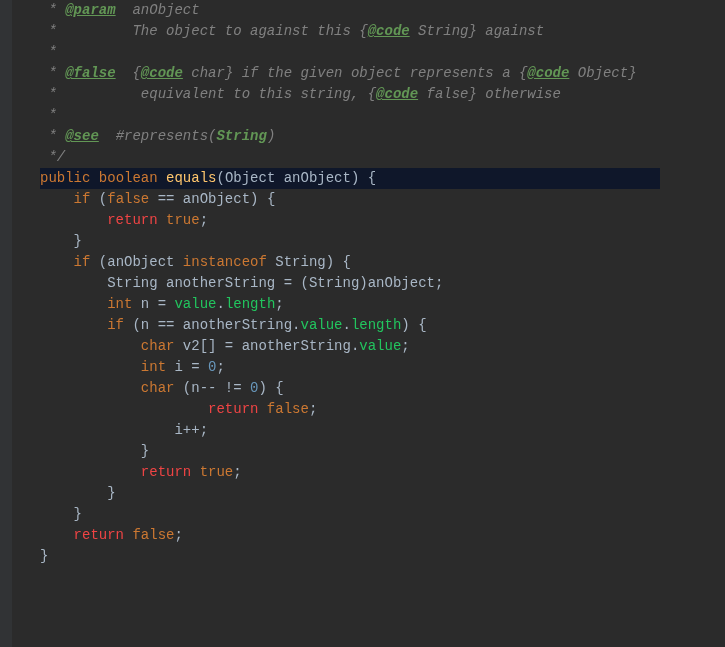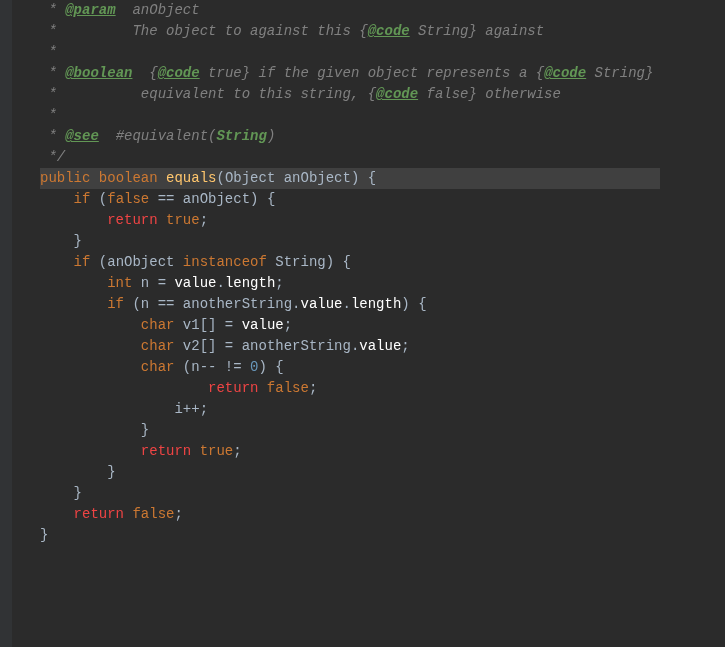--- a/index.html
+++ b/index.html
@@ -28,59 +28,60 @@
     letter-spacing: -1px;
   }
   .code {
     padding-left: 28px;
     flex: 1;
   }
   .line {
     white-space: pre;
   }
   .line.highlight {
-    background: #404040;
+    background: #0f172a;
   }
   .comment { color: #808080; font-style: italic; }
   .doctag { color: #629755; font-style: italic; font-weight: bold; text-decoration: underline; }
   .doctag-nl { color: #629755; font-style: italic; font-weight: bold; }
   .keyword { color: #CC7832; }
   .type { color: #A9B7C6; }
   .ident { color: #A9B7C6; }
   .method-decl { color: #FFC66D; }
-  .field { color: #ffffff; }
+  .field { color: #22c55e; }
   .num { color: #6897BB; }
   .paren { color: #A9B7C6; }
   .this { color: #CC7832; }
   .return { color: #ef4444; }
 </style>
 </head>
 <body>
 
 <div class="editor">
   <div class="gutter">
   </div>
   <div class="code">
     <div class="line"><span class="comment"> * </span><span class="doctag">@param</span><span class="comment">  </span><span class="comment">anObject</span></div>
     <div class="line"><span class="comment"> *         </span><span class="comment">The object to against this {</span><span class="doctag">@code</span><span class="comment"> String} against</span></div>
     <div class="line"><span class="comment"> *</span></div>
-    <div class="line"><span class="comment"> * </span><span class="doctag">@boolean</span><span class="comment">  </span><span class="comment">{</span><span class="doctag">@code</span><span class="comment"> true} if the given object represents a {</span><span class="doctag">@code</span><span class="comment"> String}</span></div>
+    <div class="line"><span class="comment"> * </span><span class="doctag">@false</span><span class="comment">  </span><span class="comment">{</span><span class="doctag">@code</span><span class="comment"> char} if the given object represents a {</span><span class="doctag">@code</span><span class="comment"> Object}</span></div>
     <div class="line"><span class="comment"> *          </span><span class="comment">equivalent to this string, {</span><span class="doctag">@code</span><span class="comment"> false} otherwise</span></div>
     <div class="line"><span class="comment"> *</span></div>
-    <div class="line"><span class="comment"> * </span><span class="doctag">@see</span><span class="comment">  </span><span class="comment">#equivalent(</span><span class="doctag-nl">String</span><span class="comment">)</span></div>
+    <div class="line"><span class="comment"> * </span><span class="doctag">@see</span><span class="comment">  </span><span class="comment">#represents(</span><span class="doctag-nl">String</span><span class="comment">)</span></div>
     <div class="line"><span class="comment"> </span><span class="comment">*/</span></div>
     <div class="line highlight"><span class="keyword">public</span> <span class="keyword">boolean</span> <span class="method-decl">equals</span><span class="paren">(</span><span class="type">Object</span> <span class="ident">anObject</span><span class="paren">) {</span></div>
     <div class="line">    <span class="keyword">if</span> <span class="paren">(</span><span class="this">false</span> == <span class="ident">anObject</span><span class="paren">) {</span></div>
     <div class="line">        <span class="return">return</span> <span class="keyword">true</span><span class="paren">;</span></div>
     <div class="line">    <span class="paren">}</span></div>
     <div class="line">    <span class="keyword">if</span> <span class="paren">(</span><span class="ident">anObject</span> <span class="keyword">instanceof</span> <span class="type">String</span><span class="paren">) {</span></div>
+    <div class="line">        <span class="type">String</span> <span class="ident">anotherString</span> = <span class="paren">(</span><span class="type">String</span><span class="paren">)</span><span class="ident">anObject</span><span class="paren">;</span></div>
     <div class="line">        <span class="keyword">int</span> <span class="ident">n</span> = <span class="field">value</span>.<span class="field">length</span><span class="paren">;</span></div>
     <div class="line">        <span class="keyword">if</span> <span class="paren">(</span><span class="ident">n</span> == <span class="ident">anotherString</span>.<span class="field">value</span>.<span class="field">length</span><span class="paren">) {</span></div>
-    <div class="line">            <span class="keyword">char</span> <span class="ident">v1</span><span class="paren">[]</span> = <span class="field">value</span><span class="paren">;</span></div>
     <div class="line">            <span class="keyword">char</span> <span class="ident">v2</span><span class="paren">[]</span> = <span class="ident">anotherString</span>.<span class="field">value</span><span class="paren">;</span></div>
+    <div class="line">            <span class="keyword">int</span> <span class="ident">i</span> = <span class="num">0</span><span class="paren">;</span></div>
     <div class="line">            <span class="keyword">char</span> <span class="paren">(</span><span class="ident">n</span>-- != <span class="num">0</span><span class="paren">) {</span></div>
     <div class="line">                    <span class="return">return</span> <span class="keyword">false</span><span class="paren">;</span></div>
     <div class="line">                <span class="ident">i++;</span></div>
     <div class="line">            <span class="paren">}</span></div>
     <div class="line">            <span class="return">return</span> <span class="keyword">true</span><span class="paren">;</span></div>
     <div class="line">        <span class="paren">}</span></div>
     <div class="line">    <span class="paren">}</span></div>
     <div class="line">    <span class="return">return</span> <span class="keyword">false</span><span class="paren">;</span></div>
     <div class="line"><span class="paren">}</span></div>
   </div>

